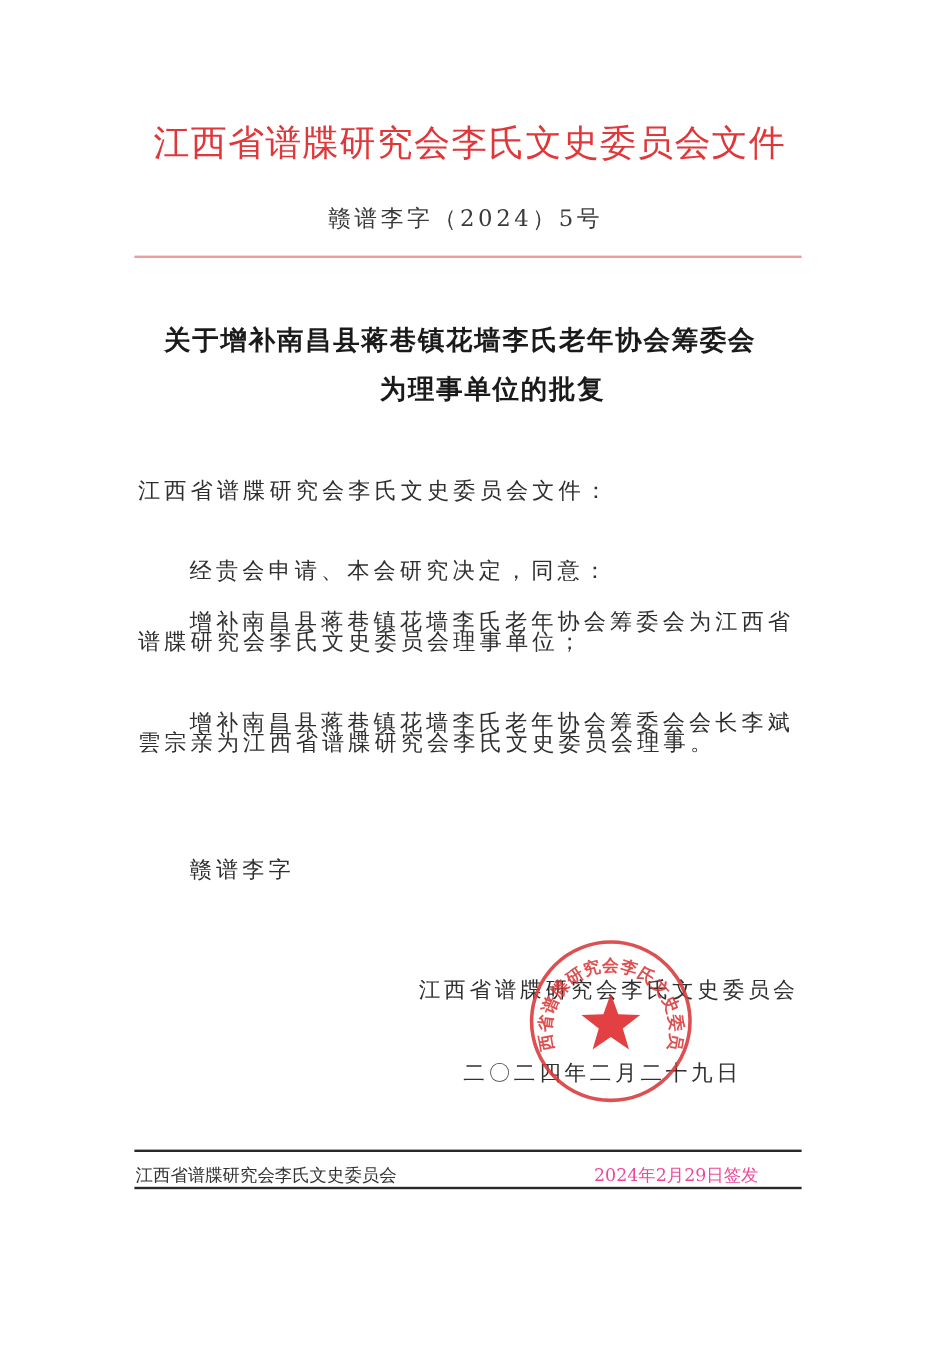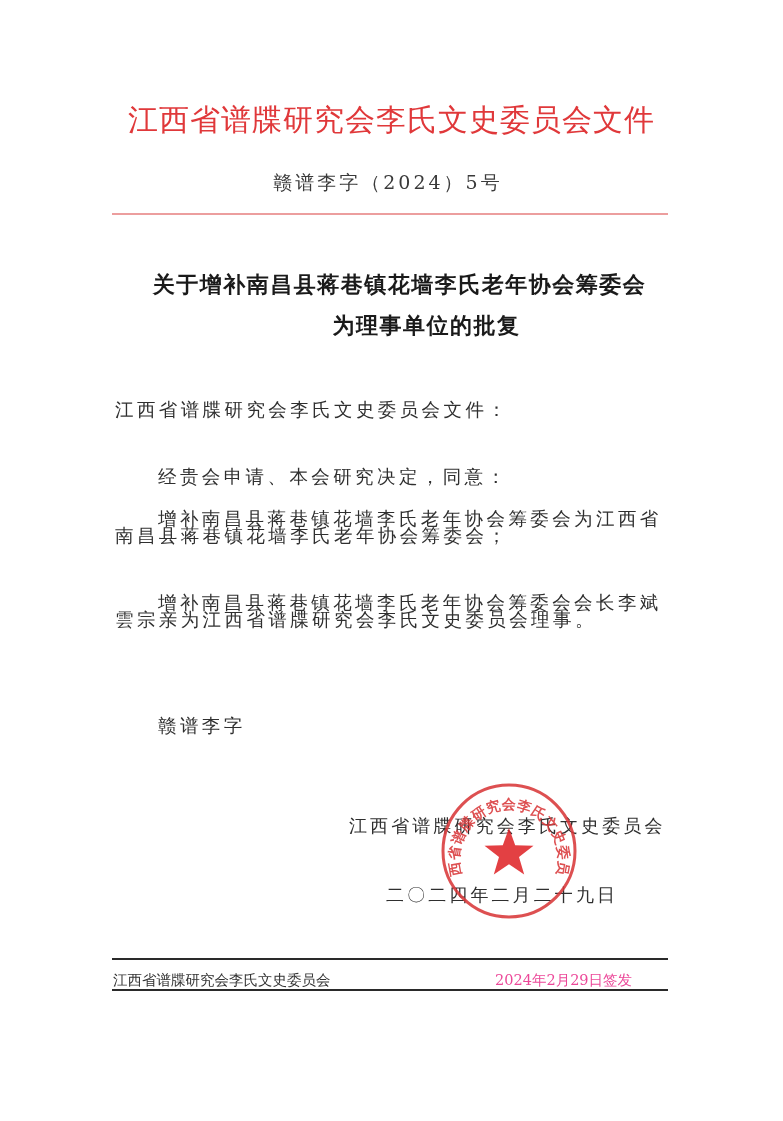--- a/index.html
+++ b/index.html
@@ -32,21 +32,21 @@
       font-size: 19px;
       line-height: 28px;
       color: #3a3a3a;
       letter-spacing: 3px;
     }
     .red-divider {
       left: 112px; top: 213px; width: 556px; height: 2px;
       background: #ec9e9e;
     }
     .subtitle {
-      left: 16px; width: 767px;
+      left: 0; width: 767px;
       text-align: center;
       font-size: 22px;
       line-height: 30px;
       color: #1a1a1a;
       letter-spacing: 1.5px;
       font-weight: bold;
     }
     .subtitle.l1 { top: 270px; }
     .subtitle.l2 { top: 311px; padding-left: 27px; }
 
@@ -106,21 +106,21 @@
 <div class="abs doc-number">赣谱李字（2024）5号</div>
 
 <div class="abs red-divider"></div>
 
 <div class="abs subtitle l1">关于增补南昌县蒋巷镇花墙李氏老年协会筹委会</div>
 <div class="abs subtitle l2">为理事单位的批复</div>
 
 <div class="abs body-line flush" style="top:396px;">江西省谱牒研究会李氏文史委员会文件：</div>
 <div class="abs body-line indent" style="top:438px;">经贵会申请、本会研究决定，同意：</div>
 <div class="abs body-line indent" style="top:480px;text-align:center;">增补南昌县蒋巷镇花墙李氏老年协会筹委会为江西省</div>
-<div class="abs body-line flush" style="top:522px;">南昌县蒋巷镇花墙李氏老年协会筹委会；</div>
+<div class="abs body-line flush" style="top:522px;">谱牒研究会李氏文史委员会理事单位；</div>
 <div class="abs body-line indent" style="top:564px;">增补南昌县蒋巷镇花墙李氏老年协会筹委会会长李斌</div>
 <div class="abs body-line flush" style="top:606px;">雲宗亲为江西省谱牒研究会李氏文史委员会理事。</div>
 
 <div class="abs body-line indent" style="top:687px;">赣谱李字</div>
 
 <div class="abs signature">江西省谱牒研究会李氏文史委员会</div>
 <div class="abs sign-date">二〇二四年二月二十九日</div>
 
 <div class="abs seal">
   <svg width="140" height="140" viewBox="0 0 140 140">

